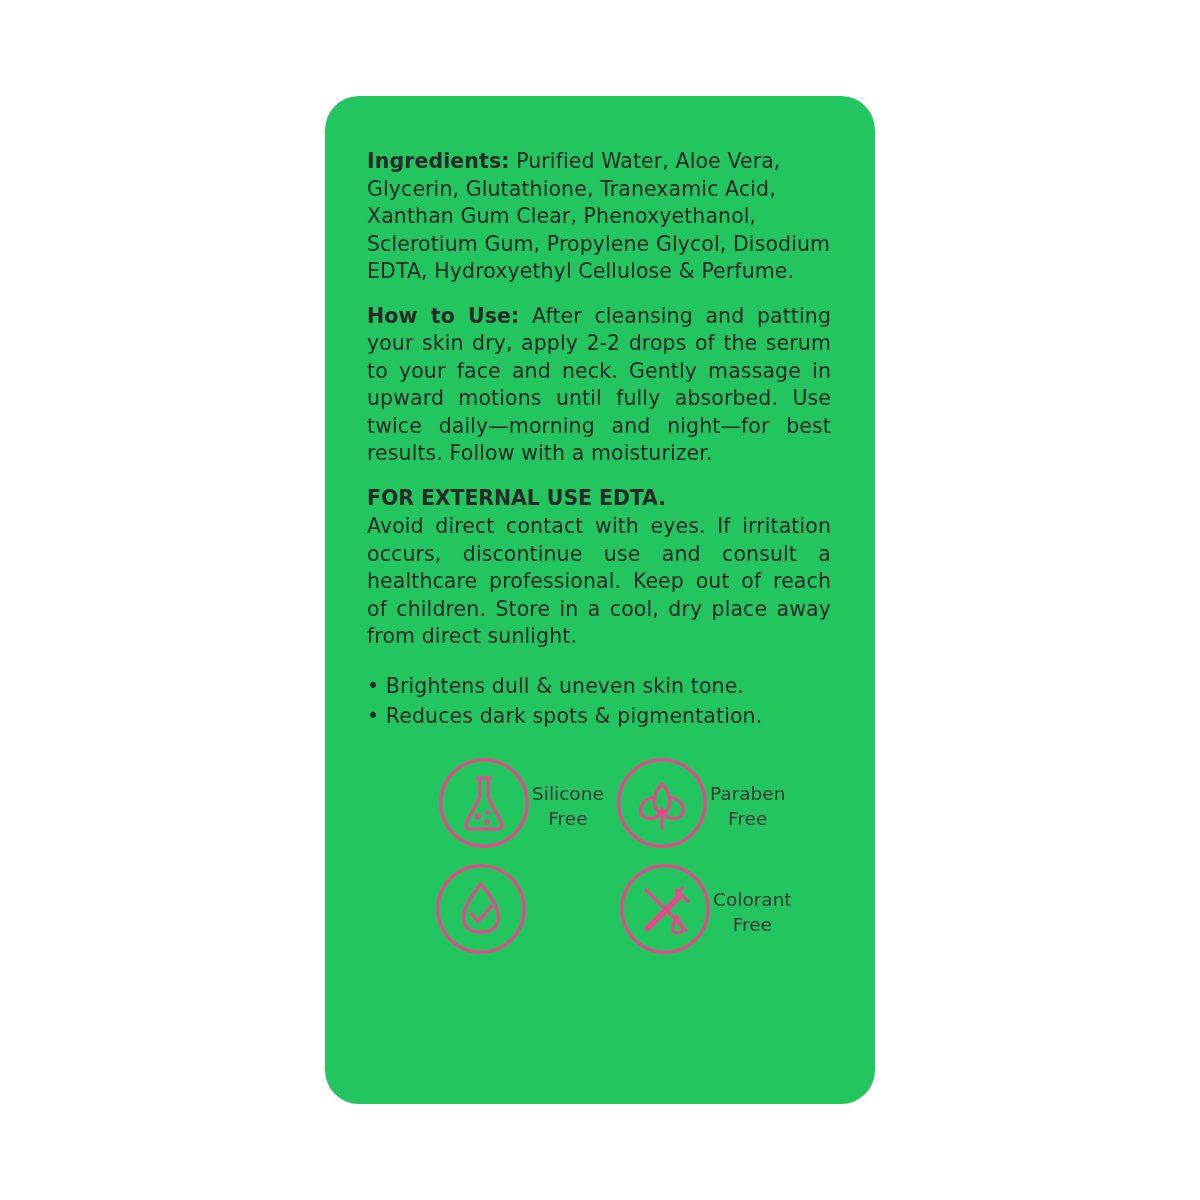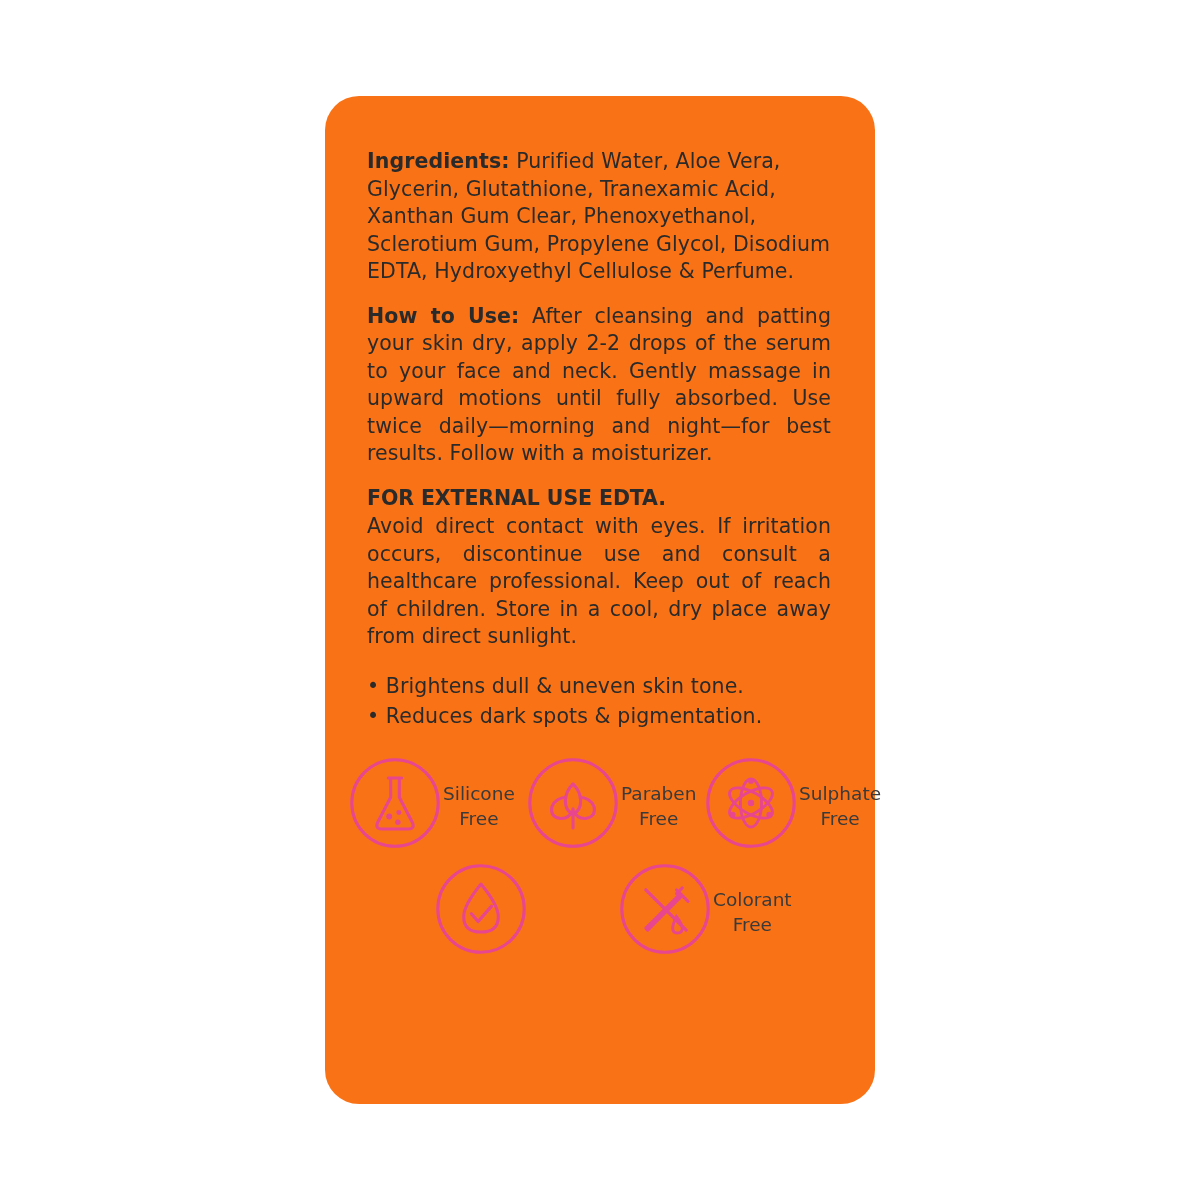--- a/index.html
+++ b/index.html
@@ -15,21 +15,21 @@
     width: 1200px;
     height: 1200px;
     background: #ffffff;
   }
   .label-card {
     position: absolute;
     left: 325px;
     top: 96px;
     width: 550px;
     height: 1008px;
-    background: #f97316;
+    background: #22c55e;
     border-radius: 34px;
     box-sizing: border-box;
     padding: 52px 44px 30px 42px;
   }
   .text-block {
     color: #2a2a2a;
     font-size: 20.5px;
     line-height: 27.5px;
     letter-spacing: 0.1px;
   }
@@ -134,35 +134,20 @@
               <circle cx="50" cy="50" r="45" fill="none" stroke="#e8468f" stroke-width="3.2"></circle>
               <path d="M50 30 Q58 38 58 48 Q58 58 50 62 Q42 58 42 48 Q42 38 50 30 Z" fill="none" stroke="#e8468f" stroke-width="3.2" stroke-linejoin="round"></path>
               <path d="M44 44 Q32 44 28 54 Q26 64 36 66 Q46 67 49 58" fill="none" stroke="#e8468f" stroke-width="3.2" stroke-linejoin="round"></path>
               <path d="M56 44 Q68 44 72 54 Q74 64 64 66 Q54 67 51 58" fill="none" stroke="#e8468f" stroke-width="3.2" stroke-linejoin="round"></path>
               <path d="M50 56 L50 76" fill="none" stroke="#e8468f" stroke-width="3.2" stroke-linecap="round"></path>
             </svg>
           </span>
           <span class="cap">Paraben Free</span>
         </div>
 
-        <div class="badge">
-          <span class="ring">
-            <svg viewBox="0 0 100 100" width="96" height="96">
-              <circle cx="50" cy="50" r="45" fill="none" stroke="#e8468f" stroke-width="3.2"></circle>
-              <ellipse cx="50" cy="50" rx="25" ry="11" fill="none" stroke="#e8468f" stroke-width="3" transform="rotate(30 50 50)"></ellipse>
-              <ellipse cx="50" cy="50" rx="25" ry="11" fill="none" stroke="#e8468f" stroke-width="3" transform="rotate(90 50 50)"></ellipse>
-              <ellipse cx="50" cy="50" rx="25" ry="11" fill="none" stroke="#e8468f" stroke-width="3" transform="rotate(150 50 50)"></ellipse>
-              <circle cx="50" cy="50" r="3.4" fill="#e8468f"></circle>
-              <circle cx="50" cy="27" r="3" fill="#e8468f"></circle>
-              <circle cx="31" cy="62" r="3" fill="#e8468f"></circle>
-              <circle cx="69" cy="62" r="3" fill="#e8468f"></circle>
-            </svg>
-          </span>
-          <span class="cap">Sulphate Free</span>
-        </div>
       </div>
 
       <div class="badge-row row2">
 
         <div class="badge">
           <span class="ring">
             <svg viewBox="0 0 100 100" width="96" height="96">
               <circle cx="50" cy="50" r="45" fill="none" stroke="#e8468f" stroke-width="3.2"></circle>
               <path d="M50 24 Q68 46 68 58 Q68 74 50 74 Q32 74 32 58 Q32 46 50 24 Z" fill="none" stroke="#e8468f" stroke-width="3.2" stroke-linejoin="round"></path>
               <path d="M40 55 L47 63 L61 47" fill="none" stroke="#e8468f" stroke-width="3.4" stroke-linecap="round" stroke-linejoin="round"></path>

